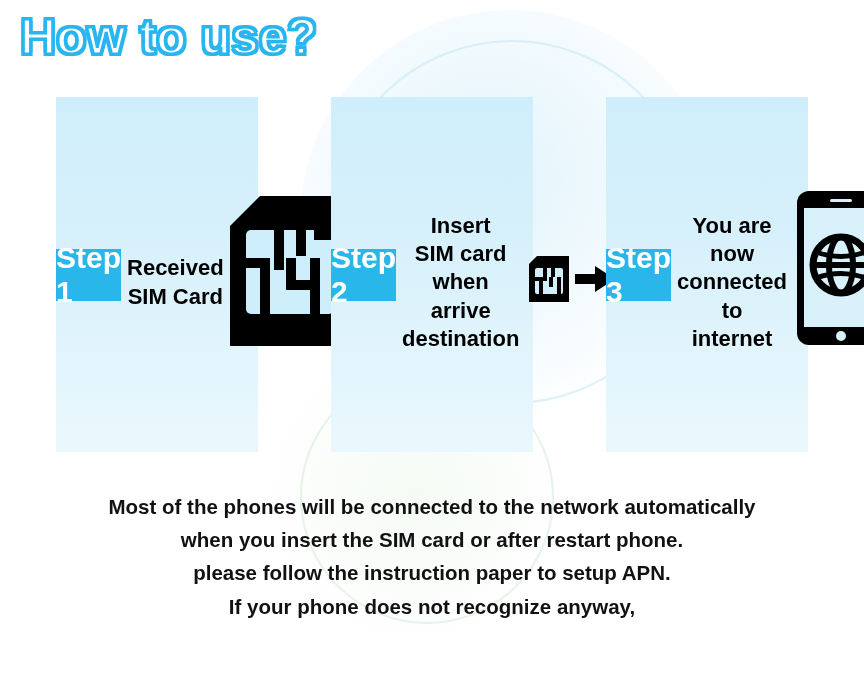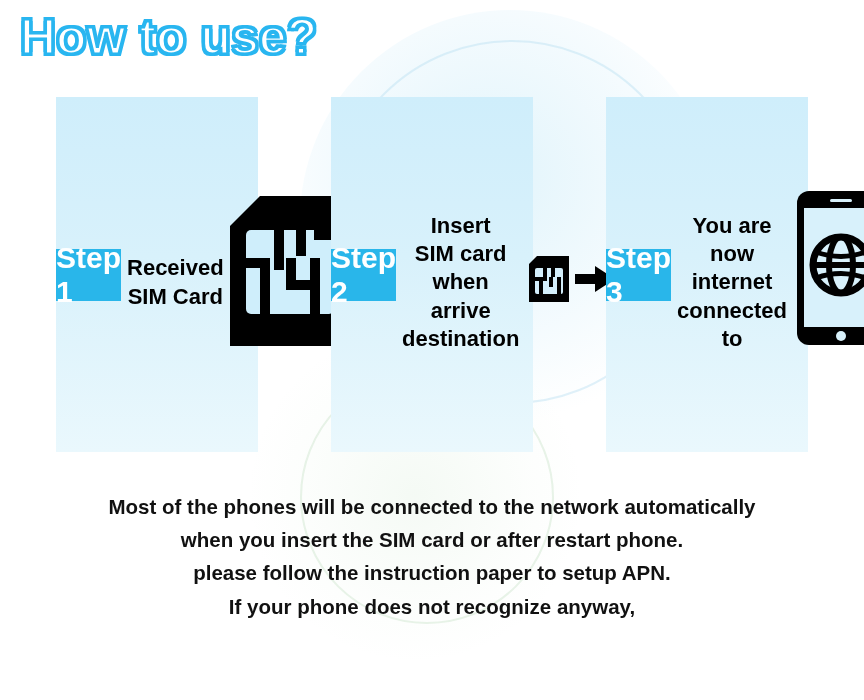--- a/index.html
+++ b/index.html
@@ -196,22 +196,22 @@
             <rect x="127" y="11" width="20" height="3" rx="1.5" fill="#cfeefb"></rect>
           </g>
         </svg>
       </div>
     </div>
 
     <div class="card">
       <div class="card-header">Step 3</div>
       <div class="card-text">
         <div>You are now</div>
+        <div>connected to</div>
         <div>internet</div>
-        <div>connected to</div>
       </div>
       <div class="card-art art3">
         <svg width="96" height="158" viewBox="0 0 96 158">
           <g>
             <rect x="4" y="2" width="88" height="154" rx="12" fill="#000000"></rect>
             <rect x="11" y="19" width="74" height="119" fill="#d8f1fb"></rect>
             <circle cx="48" cy="147" r="5" fill="#d8f1fb"></circle>
             <rect x="37" y="10" width="22" height="3" rx="1.5" fill="#d8f1fb"></rect>
           </g>
           <g transform="translate(48,76)">

